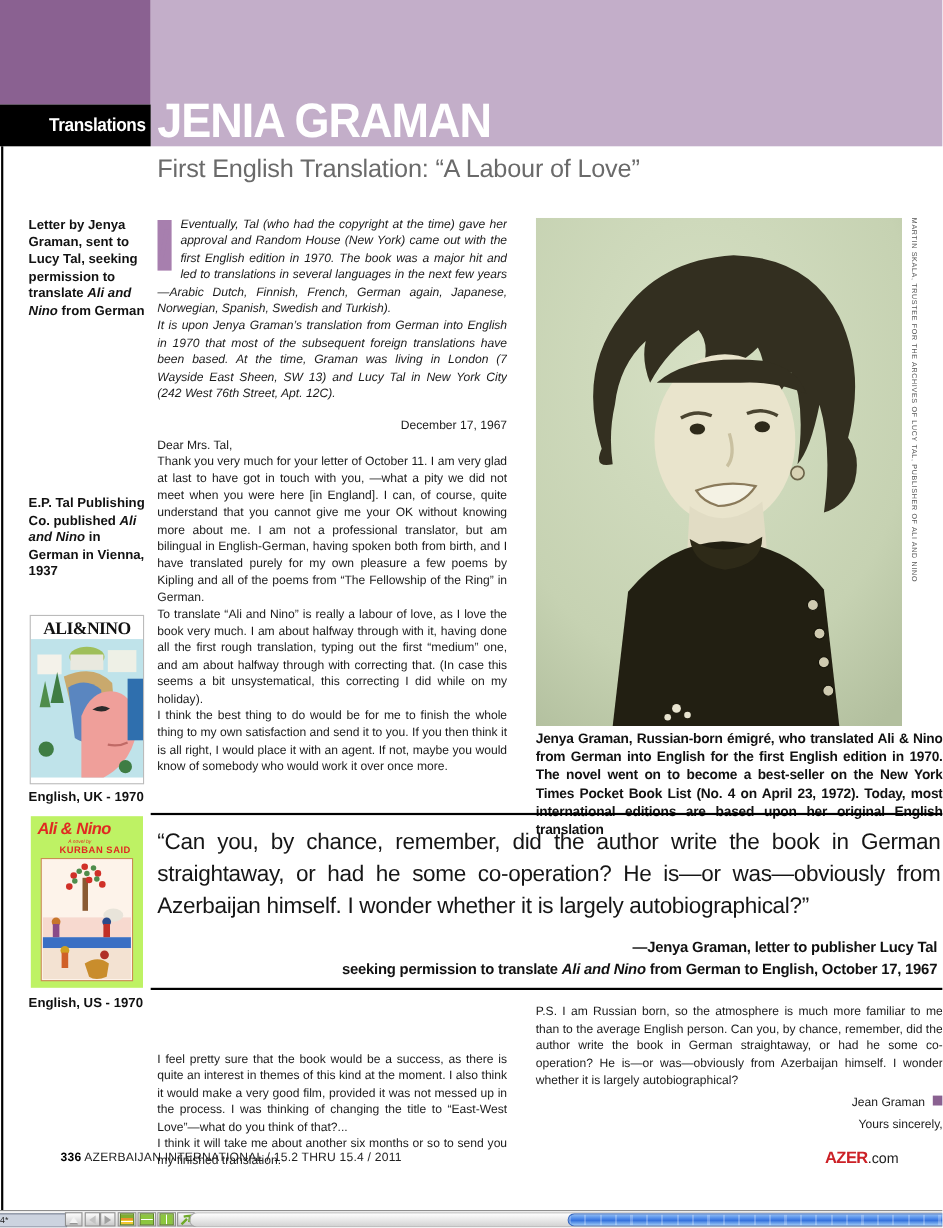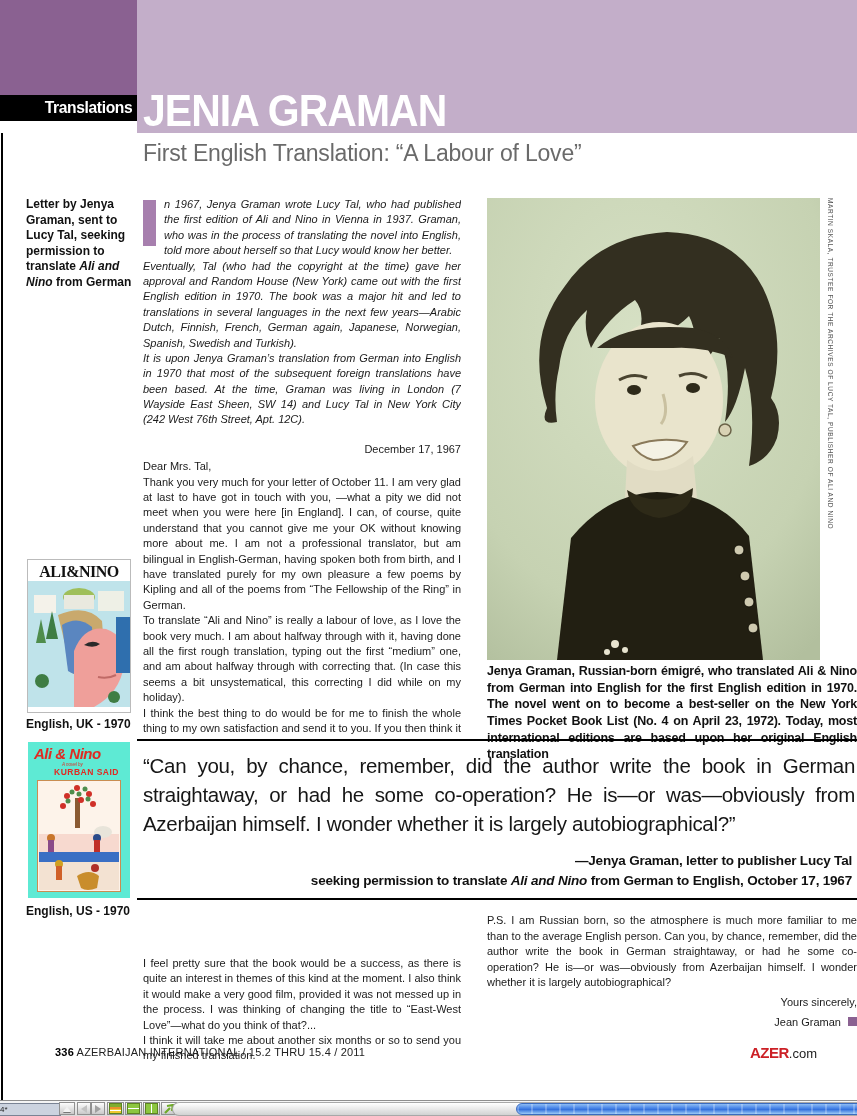--- a/index.html
+++ b/index.html
@@ -1,41 +1,41 @@
 <!DOCTYPE html>
 <html><head>
 <meta charset="utf-8">
 <style>
   html,body{margin:0;padding:0;background:#ffffff;}
   .page{position:relative;width:857px;height:1116px;background:#ffffff;overflow:hidden;
         font-family:"Liberation Sans",sans-serif;color:#1b1b1b;}
   
   .band-dark{position:absolute;left:0;top:0;width:137px;height:95px;background:#8a6191;}
   .band-light{position:absolute;left:137px;top:0;width:720px;height:133px;background:#c3aec9;}
-  .kicker-box{position:absolute;left:0;top:95px;width:137px;height:26px;background:#000;
+  .kicker-box{position:absolute;left:0;top:95px;width:137px;height:38px;background:#000;
               display:flex;align-items:center;justify-content:flex-end;padding-right:5px;box-sizing:border-box;}
   .kicker-box span{color:#fff;font-weight:bold;font-size:17px;letter-spacing:-0.4px;transform:scaleX(.92);transform-origin:right;}
   .headline{position:absolute;left:143px;top:86px;color:#fff;font-weight:bold;font-size:44px;
             letter-spacing:-1px;transform:scaleX(.93);transform-origin:left;white-space:nowrap;}
   .page-edge{position:absolute;left:1px;top:133px;width:2px;height:967px;background:#000;}
   .subtitle{position:absolute;left:143px;top:140px;font-size:23px;color:#6a6a6a;letter-spacing:-0.2px;}
   
   .side-cap{position:absolute;left:26px;width:108px;font-weight:bold;font-size:12px;line-height:1.3;color:#111;}
   .side-cap .it{font-style:italic;}
   .cover{position:absolute;left:28px;width:102px;box-sizing:border-box;}
   .cover-german{top:308px;height:122px;background:linear-gradient(135deg,#c2e0cc 0%,#b4d6bf 50%,#a9cdb4 100%);
                 border-left:4px solid #7fa38c;box-shadow:inset 0 0 12px rgba(90,130,100,.35);
                 display:flex;flex-direction:column;align-items:center;}
   .cover-german .auth{margin-top:22px;font-size:5px;letter-spacing:1px;color:#6f8fc6;}
   .cover-german .ttl{margin-top:8px;font-size:9.5px;font-weight:bold;letter-spacing:1px;color:#3a66b5;}
   .cover-uk{top:560px;height:152px;background:#fff;box-shadow:0 0 0 1px #bbb;}
   .cover-uk .ttl{display:block;text-align:center;font-family:"Liberation Serif",serif;font-weight:bold;
                  font-size:16px;letter-spacing:-0.5px;color:#111;padding-top:3px;}
   .cover-uk svg{display:block;}
-  .cover-us{top:742px;height:156px;background:#5eead4;overflow:hidden;}
+  .cover-us{top:742px;height:156px;background:#bef264;overflow:hidden;}
   .cover-us .ttl{display:block;text-align:left;padding:3px 0 0 6px;font-weight:bold;font-style:italic;
                  font-size:15px;color:#e02a22;letter-spacing:-0.5px;white-space:nowrap;}
   .cover-us .by{display:block;padding-left:34px;font-size:4.5px;color:#e02a22;font-style:italic;}
   .cover-us .auth{display:block;padding-left:26px;font-size:8.5px;font-weight:bold;color:#e02a22;letter-spacing:.5px;}
   .cover-us svg{display:block;margin:3px auto 0 auto;}
   .cap-uk{top:717px;}
   .cap-us{top:904px;}
   
   .maincol{position:absolute;left:143px;top:197px;width:318px;height:540px;overflow:hidden;
            font-size:11px;line-height:1.40;text-align:justify;}
@@ -114,20 +114,23 @@
   </div>
   <div class="headline">JENIA GRAMAN</div>
   <div class="page-edge"></div>
   <div class="subtitle">First English Translation: “A Labour of Love”</div>
 
   <div class="side-cap" style="top:197px;">
     <span>Letter by Jenya Graman, sent to Lucy Tal, seeking permission to translate </span><span class="it">Ali and Nino</span><span> from German</span>
   </div>
 
 
+  <div class="side-cap" style="top:450px;">
+    <span>E.P. Tal Publishing Co. published </span><span class="it">Ali and Nino</span><span> in German in Vienna, 1937</span>
+  </div>
 
   <div class="cover cover-uk">
     <span class="ttl">ALI&amp;NINO</span>
     <svg width="102" height="126" viewBox="0 0 102 126">
       <rect x="0" y="0" width="102" height="126" fill="#bfe3ea"></rect>
       <rect x="6" y="14" width="22" height="18" fill="#f4f2ea"></rect>
       <rect x="70" y="10" width="26" height="20" fill="#eef0e6"></rect>
       <ellipse cx="51" cy="16" rx="16" ry="9" fill="#9fbf5a"></ellipse>
       <rect x="36" y="14" width="30" height="14" fill="#e9e9df"></rect>
       <polygon points="18,58 24,30 30,58" fill="#3f7d44"></polygon>
@@ -176,23 +179,23 @@
         <rect x="57" y="60" width="6" height="12" fill="#c03028"></rect>
       <circle cx="22" cy="84" r="4" fill="#d0a020"></circle>
         <rect x="19" y="86" width="6" height="14" fill="#d06028"></rect>
       <path d="M40,96 Q52,88 62,96 L60,108 Q50,112 44,108 Z" fill="#c98d2c"></path>
       <circle cx="58" cy="88" r="4" fill="#b03028"></circle>
     </svg>
   </div>
   <div class="side-cap cap-us">English, US - 1970</div>
 
   <div class="maincol">
-    <p class="intro"><span class="dropcap">I</span><span>n 1967, Jenya Graman wrote Lucy Tal, who had published the first edition of Ali and Nino in Vienna in 1937. Graman, who was in the process of translating the novel into English, told more about herself so that Lucy would know her better.</span></p>
+    <p class="intro"><span class="dropcap">I</span></p>
     <p class="intro ind">Eventually, Tal (who had the copyright at the time) gave her approval and Random House (New York) came out with the first English edition in 1970. The book was a major hit and led to translations in several languages in the next few years—Arabic Dutch, Finnish, French, German again, Japanese, Norwegian, Spanish, Swedish and Turkish).</p>
-    <p class="intro ind">It is upon Jenya Graman’s translation from German into English in 1970 that most of the subsequent foreign translations have been based. At the time, Graman was living in London (7 Wayside East Sheen, SW 14) and Lucy Tal in New York City (242 West 76th Street, Apt. 12C).</p>
+    <p class="intro ind">It is upon Jenya Graman’s translation from German into English in 1970 that most of the subsequent foreign translations have been based. At the time, Graman was living in London (7 Wayside East Sheen, SW 13) and Lucy Tal in New York City (242 West 76th Street, Apt. 12C).</p>
     <p class="letter letter-date">December 17, 1967</p>
     <p class="letter">Dear Mrs. Tal,</p>
     <p class="letter">Thank you very much for your letter of October 11. I am very glad at last to have got in touch with you, —what a pity we did not meet when you were here [in England]. I can, of course, quite understand that you cannot give me your OK without knowing more about me. I am not a professional translator, but am bilingual in English-German, having spoken both from birth, and I have translated purely for my own pleasure a few poems by Kipling and all of the poems from “The Fellowship of the Ring” in German.</p>
     <p class="letter ind">To translate “Ali and Nino” is really a labour of love, as I love the book very much. I am about halfway through with it, having done all the first rough translation, typing out the first “medium” one, and am about halfway through with correcting that. (In case this seems a bit unsystematical, this correcting I did while on my holiday).</p>
     <p class="letter ind">I think the best thing to do would be for me to finish the whole thing to my own satisfaction and send it to you. If you then think it is all right, I would place it with an agent. If not, maybe you would know of somebody who would work it over once more.</p>
   </div>
 
   <div class="photo">
     <svg width="333" height="462" viewBox="0 0 333 462">
       <defs>
@@ -239,22 +242,22 @@
     <span>seeking permission to translate </span><span class="it">Ali and Nino</span><span> from German to English, October 17, 1967</span>
   </div>
   <div class="rule rule2"></div>
 
   <div class="botleft">
     <p>I feel pretty sure that the book would be a success, as there is quite an interest in themes of this kind at the moment. I also think it would make a very good film, provided it was not messed up in the process. I was thinking of changing the title to “East-West Love”—what do you think of that?...</p>
     <p class="ind">I think it will take me about another six months or so to send you my finished translation.</p>
   </div>
   <div class="botright">
     <p>P.S. I am Russian born, so the atmosphere is much more familiar to me than to the average English person. Can you, by chance, remember, did the author write the book in German straightaway, or had he some co-operation? He is—or was—obviously from Azerbaijan himself. I wonder whether it is largely autobiographical?</p>
+    <p class="closing"><span>Jean Graman</span><span class="endmark"></span></p>
     <p class="closing">Yours sincerely,</p>
-    <p class="closing"><span>Jean Graman</span><span class="endmark"></span></p>
   </div>
 
   <div class="footer-left">
     <b>336</b><span> AZERBAIJAN INTERNATIONAL / 15.2 THRU 15.4 / 2011</span>
   </div>
   <div class="footer-right">
     <span class="azer">AZER</span><span class="tld">.com</span>
   </div>
 
   <div class="bottombar">

